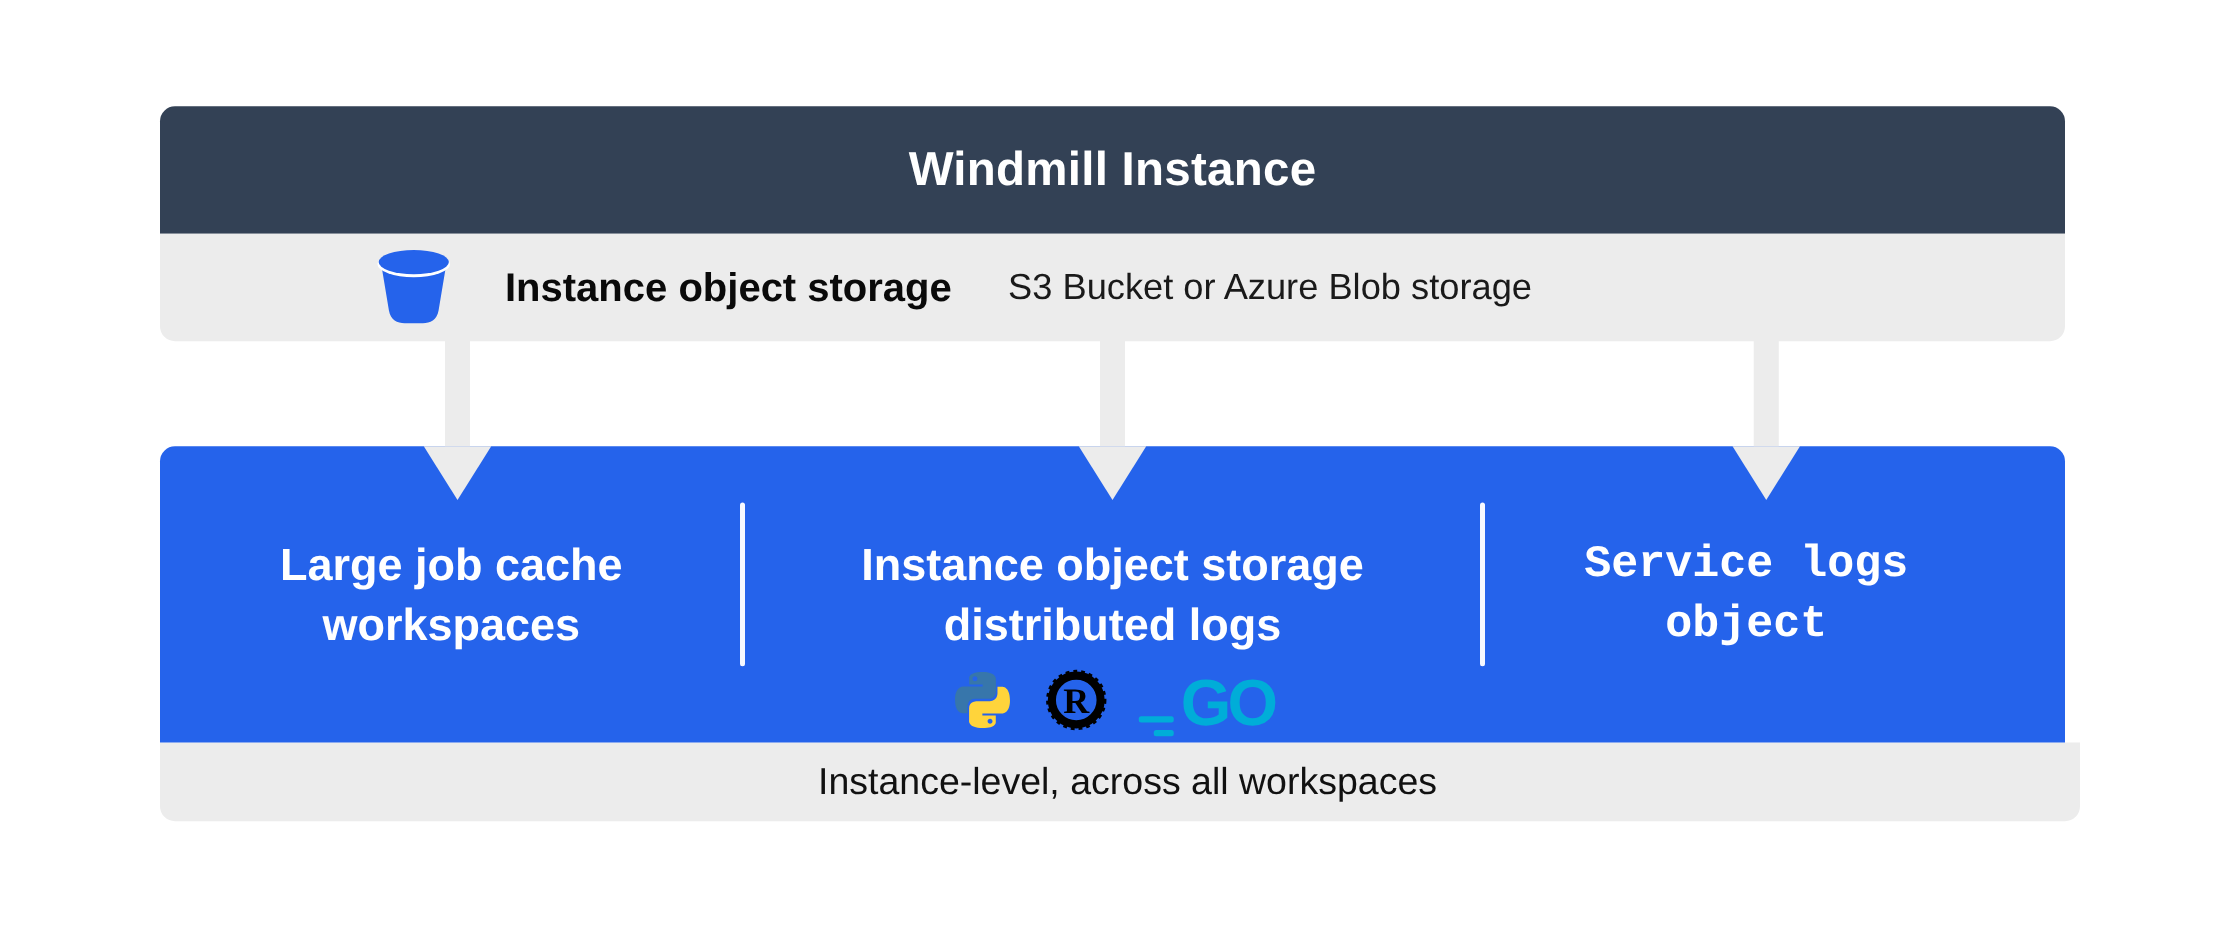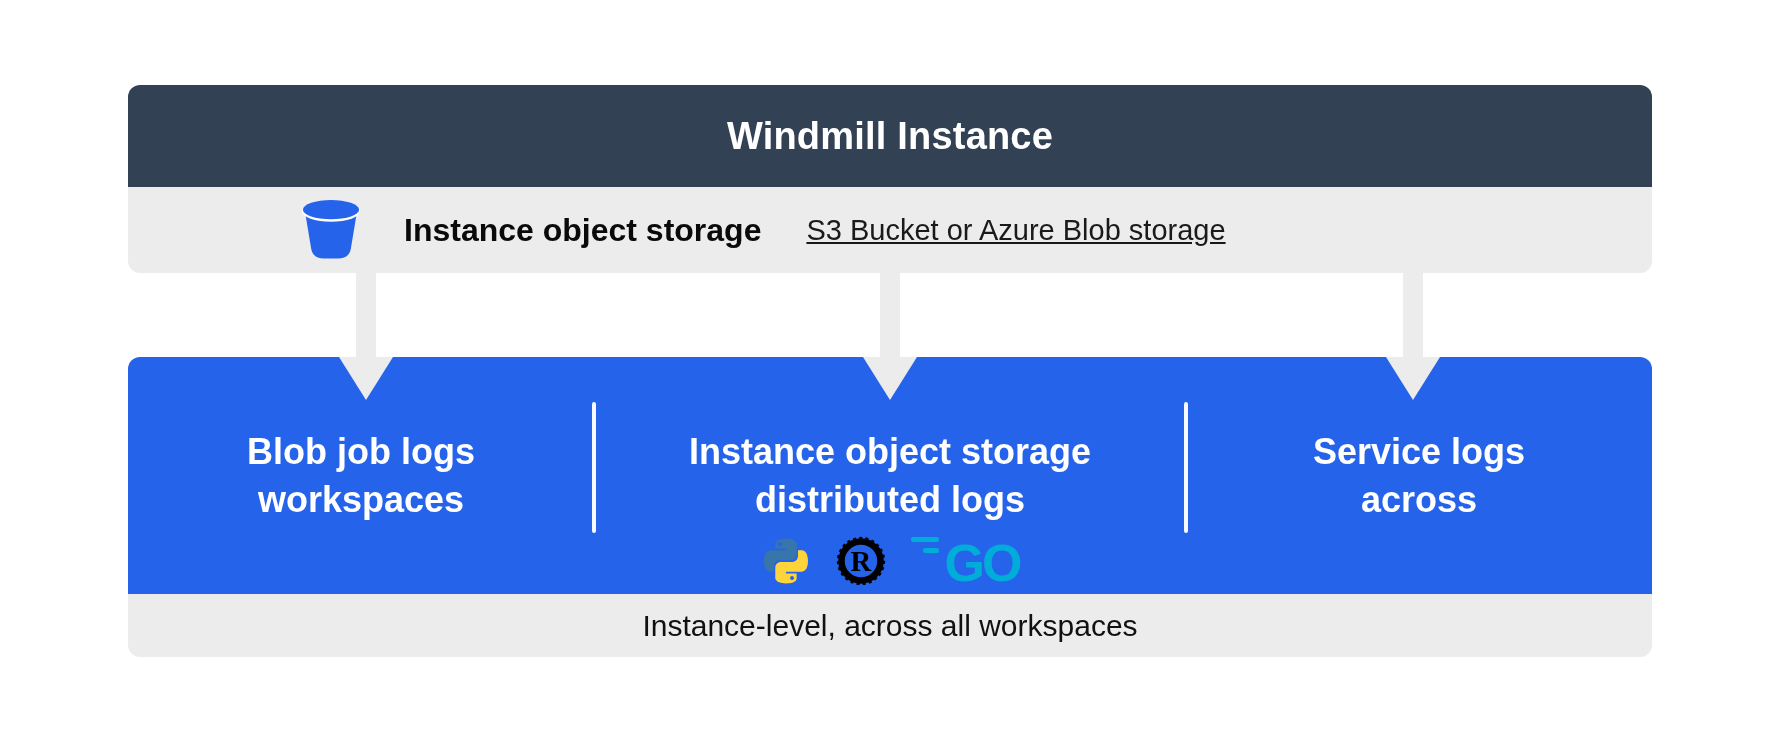--- a/index.html
+++ b/index.html
@@ -42,21 +42,20 @@
   .subbar-label {
     margin-left: 42px;
     font-size: 32px;
     font-weight: bold;
     color: #0a0a0a;
   }
   .subbar-desc {
     margin-left: 45px;
     font-size: 29px;
     color: #1a1a1a;
-    text-decoration: underline;
   }
 
   
   .connector { position: absolute; }
   .connector .stem {
     position: absolute;
     top: 0; 
     width: 20px; height: 85px;
     background: #ececec;
   }
@@ -95,55 +94,55 @@
   .divider.d2 { left: 1056px; }
   .section {
     position: absolute;
     top: 0; height: 237px;
     display: flex; flex-direction: column;
     align-items: center; justify-content: center;
     text-align: center;
   }
   .section.s1 { left: 0px;    width: 466px; }
   .section.s2 { left: 466px;  width: 592px; }
-  .section.s3 { left: 1058px; width: 466px; }
+  .section.s3 { left: 1036px; width: 466px; font-family: Liberation Mono, monospace; }
   .section-title {
     color: #ffffff;
     font-size: 36px;
     font-weight: bold;
     line-height: 48px;
   }
   .lang-row {
     display: flex; align-items: center;
     gap: 24px;
     height: 54px;
     margin-top: 12px;
     margin-bottom: -66px; 
   }
-  .go-logo { display: flex; align-items: flex-start; gap: 6px; }
+  .go-logo { display: flex; align-items: flex-end; gap: 6px; }
   .go-lines { display: flex; flex-direction: column; align-items: flex-end; gap: 6px; }
   .go-lines span { display: block; height: 5px; border-radius: 2px; background: #00ADD8; }
   .go-lines .l1 { width: 28px; }
   .go-lines .l2 { width: 16px; }
   .go-text {
     color: #00ADD8;
     font-size: 52px;
     font-weight: 800;
     letter-spacing: -3px;
     line-height: 52px;
   }
 
   
   .footer-bar {
     position: absolute;
     left: 128px; top: 594px;
     width: 1524px; height: 63px;
     background: #ececec;
     border-radius: 0 0 12px 12px;
-    display: flex; align-items: center; justify-content: center;
+    display: flex; align-items: center; justify-content: center; padding-left: 12px;
   }
   .footer-label { font-size: 30px; color: #111111; }
 </style>
 </head>
 <body>
 
 <div class="canvas">
 
   <div class="header">
     <span class="header-title">Windmill Instance</span>
@@ -173,21 +172,21 @@
     <div class="stem"></div>
     <div class="head"></div>
   </div>
 
   <div class="blue-panel">
     <div class="divider d1"></div>
     <div class="divider d2"></div>
 
     <div class="section s1">
       <div class="section-title">
-        <div>Blob job logs</div>
+        <div>Large job cache</div>
         <div>workspaces</div>
       </div>
     </div>
 
     <div class="section s2">
       <div class="section-title">
         <div>Instance object storage</div>
         <div>distributed logs</div>
       </div>
       <div class="lang-row">
@@ -217,21 +216,21 @@
               <span class="l2"></span>
           </span>
           <span class="go-text">GO</span>
         </span>
       </div>
     </div>
 
     <div class="section s3">
       <div class="section-title">
         <div>Service logs</div>
-        <div>across</div>
+        <div>object</div>
       </div>
     </div>
   </div>
 
   <div class="footer-bar">
     <span class="footer-label">Instance-level, across all workspaces</span>
   </div>
 
 </div>
 

